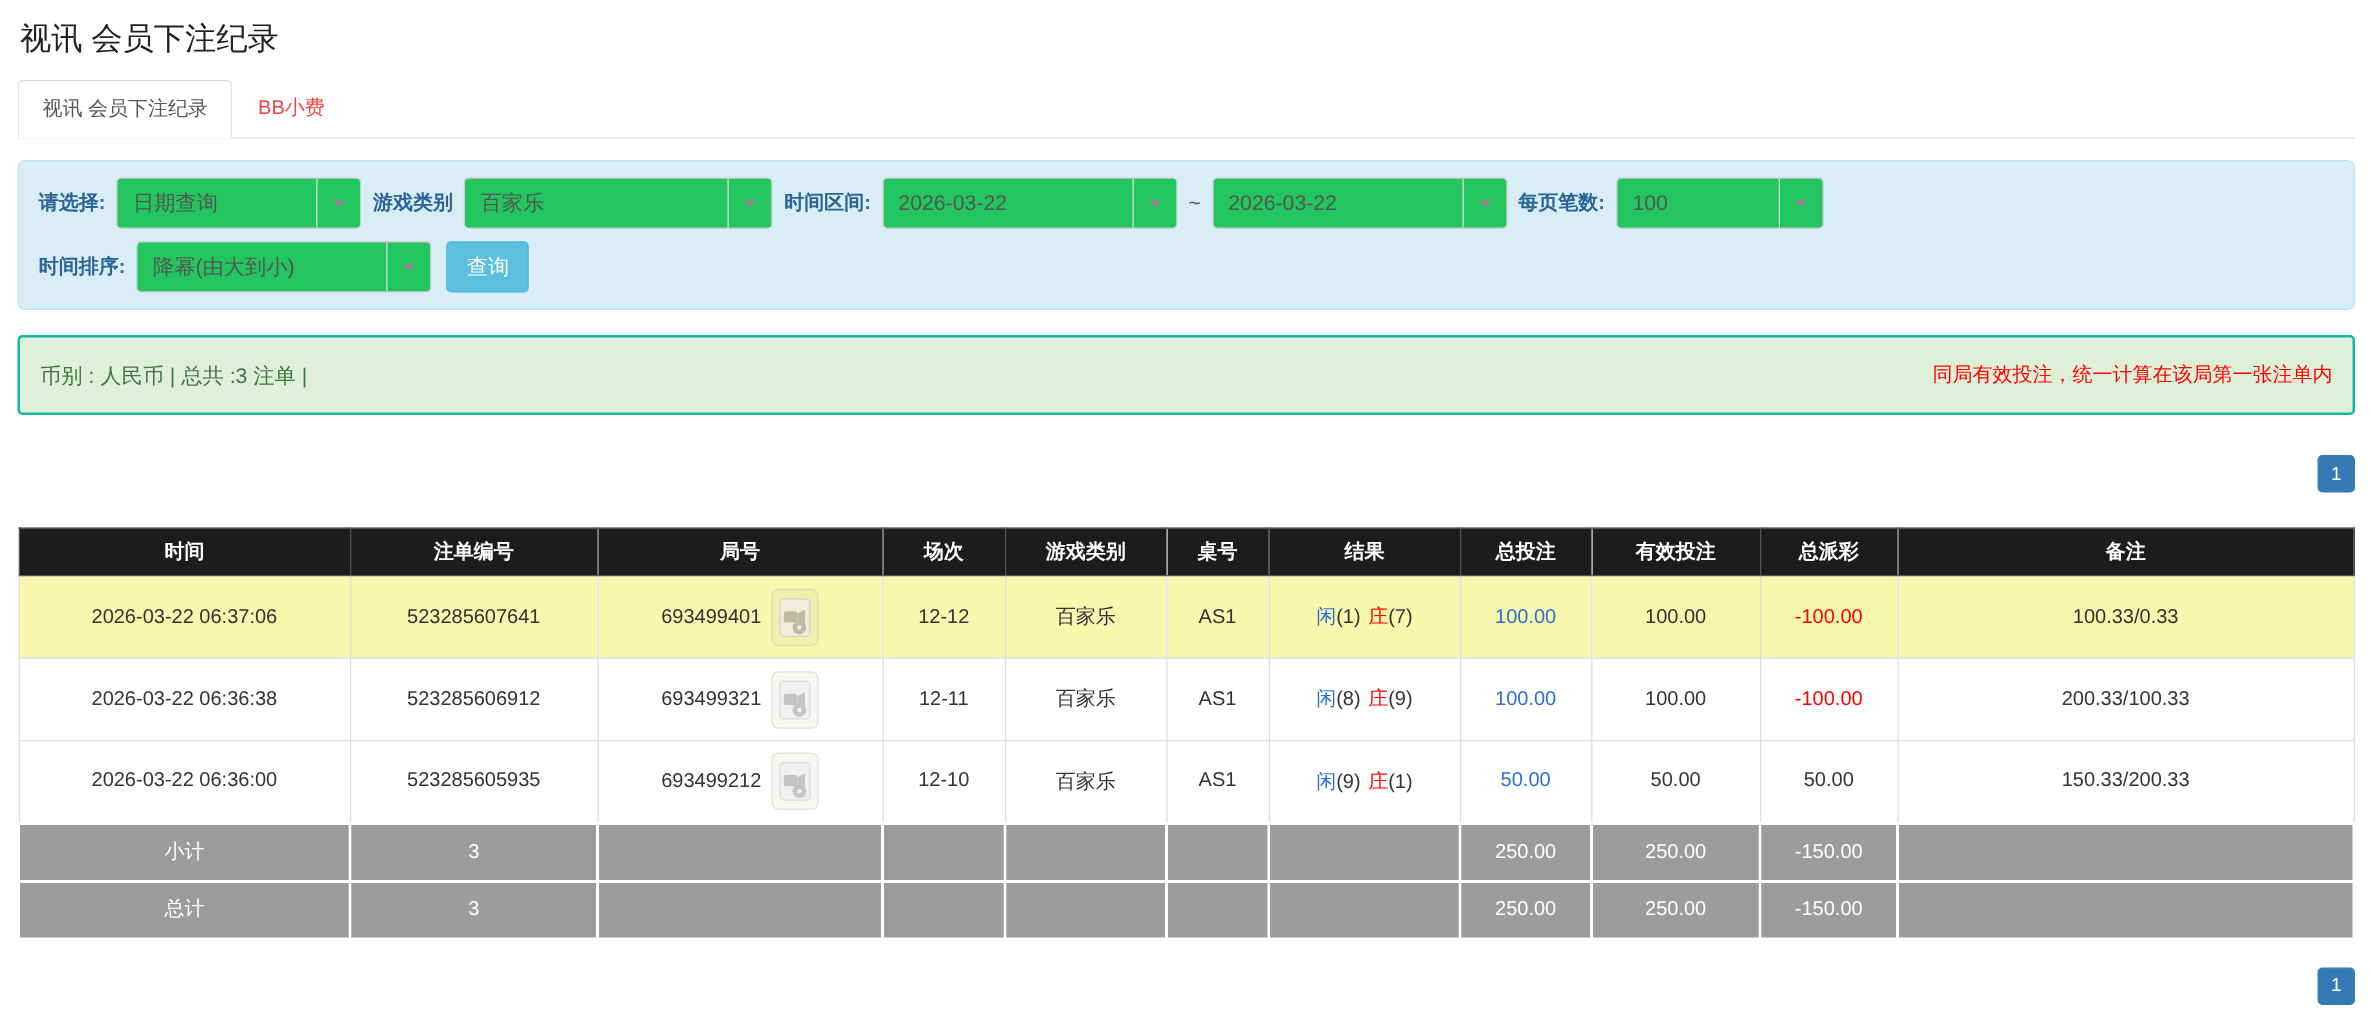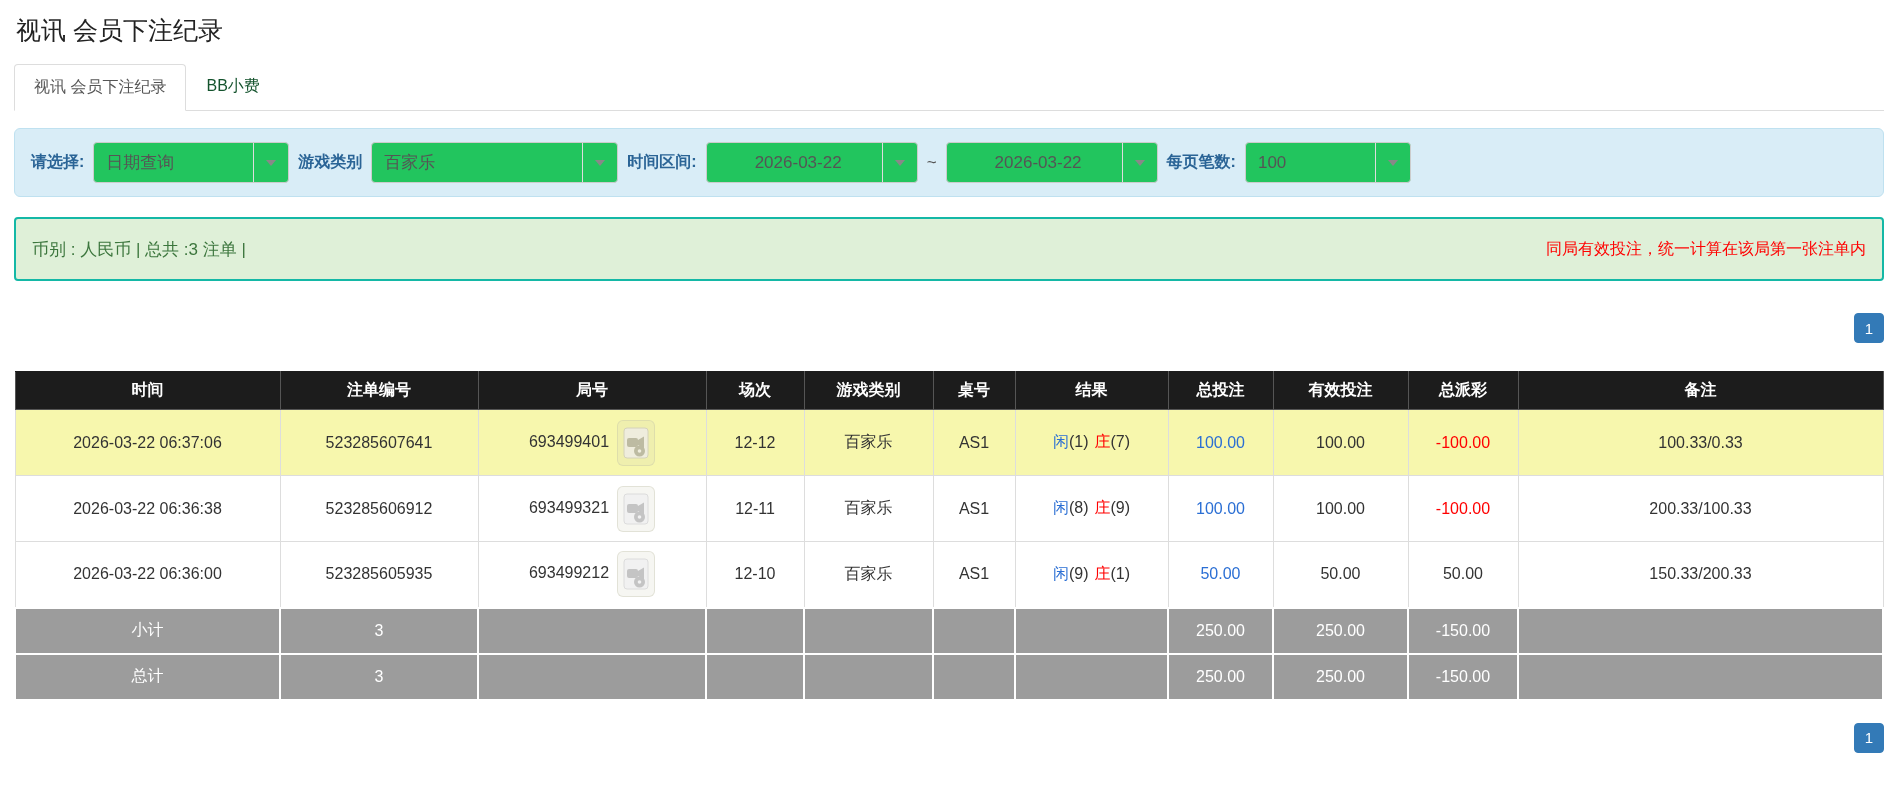--- a/index.html
+++ b/index.html
@@ -11,38 +11,38 @@
   }
   .page-title { font-size:25px; font-weight:500; color:#222; margin:4px 0 16px 2px; }
 
   
   .tabbar { border-bottom:1px solid #ddd; display:flex; align-items:flex-end; }
   .tab { font-size:16px; padding:12px 19px; cursor:pointer; }
   .tab.active {
     background:#fff; border:1px solid #ddd; border-bottom:1px solid #fff;
     border-radius:4px 4px 0 0; margin-bottom:-1px; color:#555;
   }
-  .tab.link { color:#14532d; border:1px solid transparent; }
+  .tab.link { color:#ef4444; border:1px solid transparent; }
 
   
   .filter-panel {
     margin-top:17px; background:#d9edf7; border:1px solid #bfe1f0; border-radius:6px;
     padding:13px 16px; display:flex; flex-direction:column; gap:10px;
   }
   .filter-row { display:flex; align-items:center; gap:9px; }
   .flabel { font-size:16px; font-weight:bold; color:#2a6496; white-space:nowrap; }
   .tilde { font-size:17px; color:#555; }
   .sel {
     display:inline-flex; align-items:stretch; background:#22c55e; border:1px solid #ccc;
     border-radius:4px; height:41px; cursor:pointer;
   }
   .sel-text { padding:0 12px; display:flex; align-items:center; font-size:17px; color:#555; flex:1; white-space:nowrap; }
   .sel-caret { width:35px; border-left:1px solid #ddd; display:flex; align-items:center; justify-content:center; }
   .caret-down { width:0; height:0; border-left:5px solid transparent; border-right:5px solid transparent; border-top:6px solid #888; }
-  .w-query { width:196px; } .w-game { width:247px; } .w-date { width:212px;padding-left:36px; }
+  .w-query { width:196px; } .w-game { width:247px; } .w-date { width:236px; }
   .w-size { width:166px;justify-content:center; } .w-sort { width:236px; }
   .btn-search {
     background:#5bc0de; border:1px solid #46b8da; color:#fff; font-size:17px;
     height:41px; padding:0 15px; border-radius:4px; cursor:pointer; margin-left:3px;
     font-family:inherit;
   }
 
   
   .summary-bar {
     margin-top:20px; background:#dff0d8; border:2px solid #14b8a6; border-radius:4px;
@@ -122,20 +122,30 @@
           <span class="caret-down"></span>
         </span>
     </div>
     <span class="flabel">每页笔数:</span>
     <div class="sel w-size">
       <span class="sel-text">100</span>
       <span class="sel-caret">
           <span class="caret-down"></span>
         </span>
     </div>
+  </div>
+  <div class="filter-row">
+    <span class="flabel">时间排序:</span>
+    <div class="sel w-sort">
+      <span class="sel-text">降幂(由大到小)</span>
+      <span class="sel-caret">
+          <span class="caret-down"></span>
+        </span>
+    </div>
+    <button class="btn-search">查询</button>
   </div>
 </div>
 
 <div class="summary-bar">
   <span class="summary-left">币别 : 人民币 | 总共 :3 注单 |</span>
   <span class="summary-right">同局有效投注，统一计算在该局第一张注单内</span>
 </div>
 
 <div class="pager pager-top">
   <div class="page-btn">1</div>

